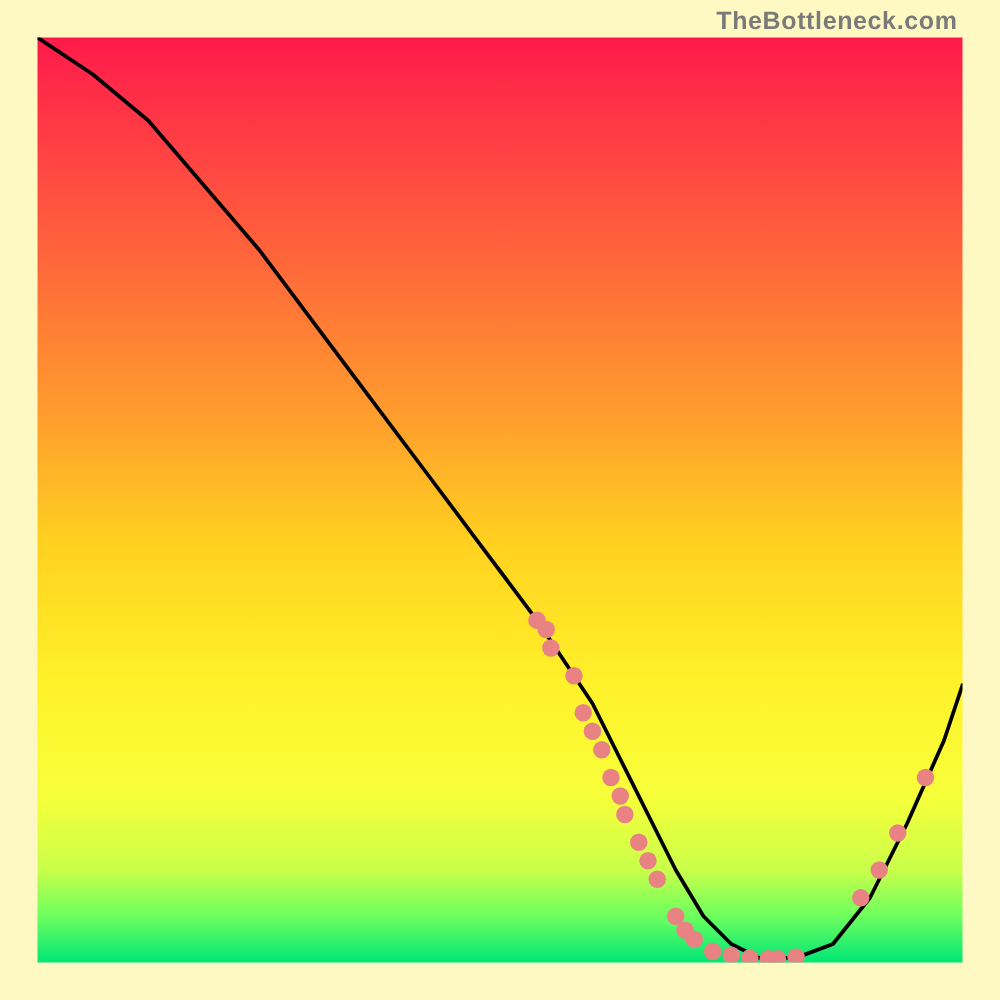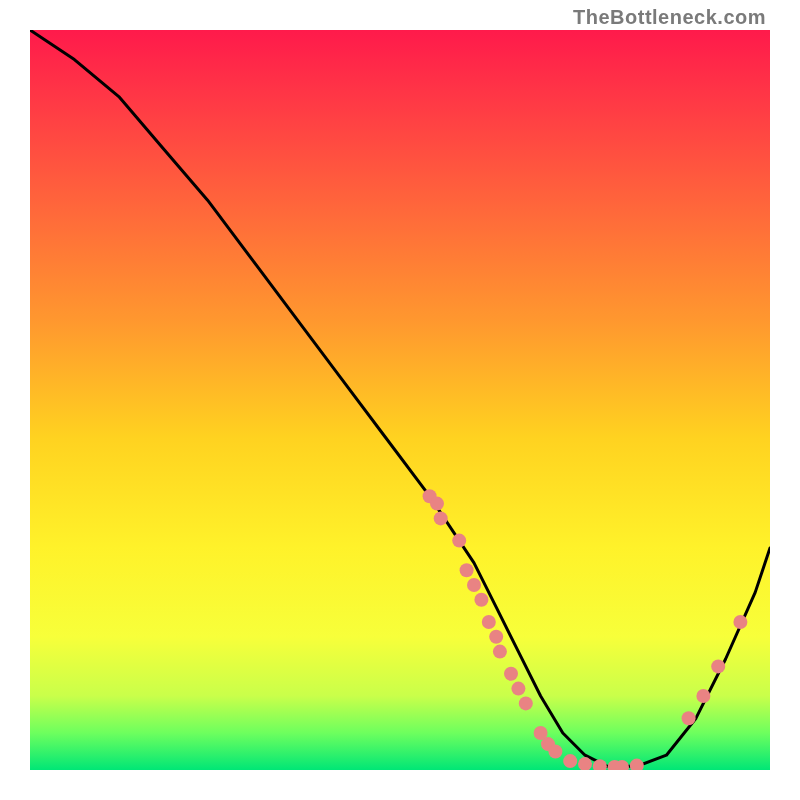--- a/index.html
+++ b/index.html
@@ -7,21 +7,21 @@
     padding: 0;
     width: 800px;
     height: 800px;
     background: #000;
     overflow: hidden;
   }
   .outer {
     position: relative;
     width: 800px;
     height: 800px;
-    background: #ffffff;
+    background: #fef9c3;
   }
   .plot {
     position: absolute;
     left: 30px;
     top: 30px;
     width: 740px;
     height: 740px;
     
     background: linear-gradient(
       to bottom,

